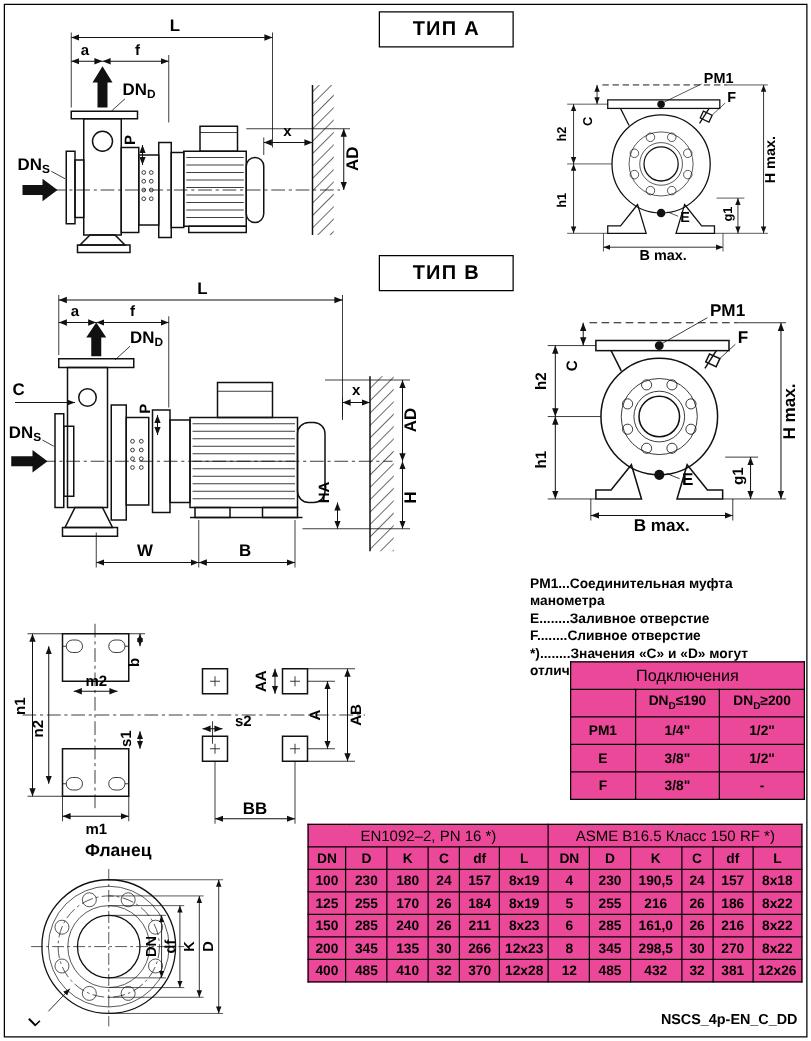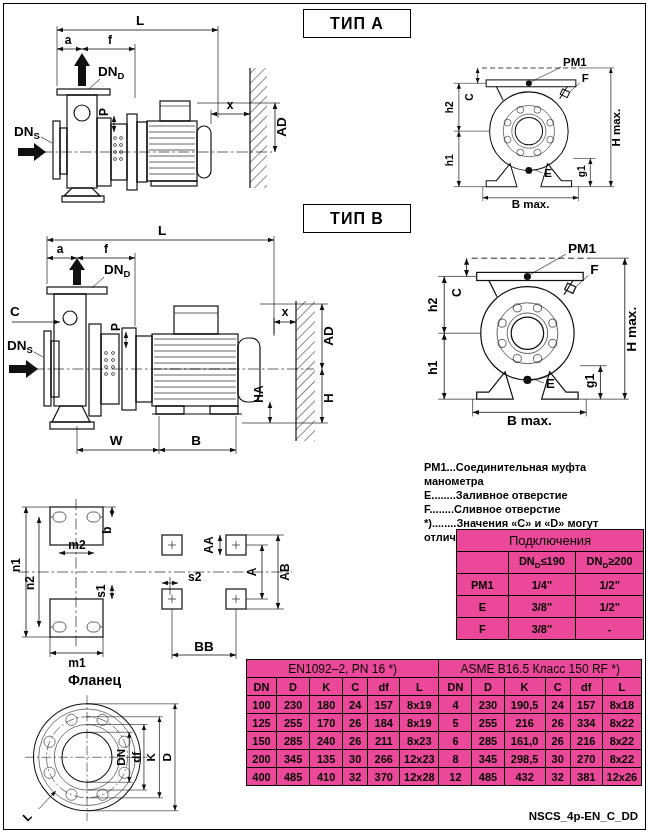--- a/index.html
+++ b/index.html
@@ -567,21 +567,21 @@
           <td>125</td>
           <td>255</td>
           <td>170</td>
           <td>26</td>
           <td>184</td>
           <td>8x19</td>
           <td>5</td>
           <td>255</td>
           <td>216</td>
           <td>26</td>
-          <td>334</td>
+          <td>186</td>
           <td>8x22</td>
         </tr>
         <tr>
           <td>150</td>
           <td>285</td>
           <td>240</td>
           <td>26</td>
           <td>211</td>
           <td>8x23</td>
           <td>6</td>

